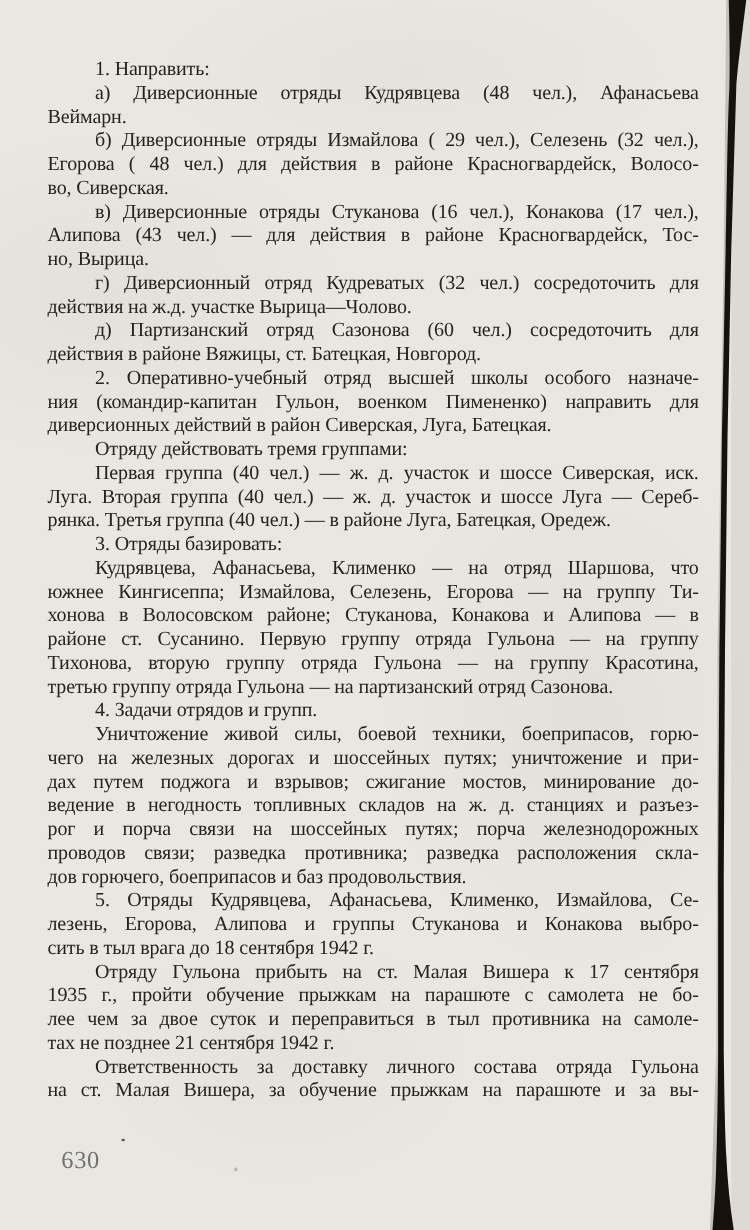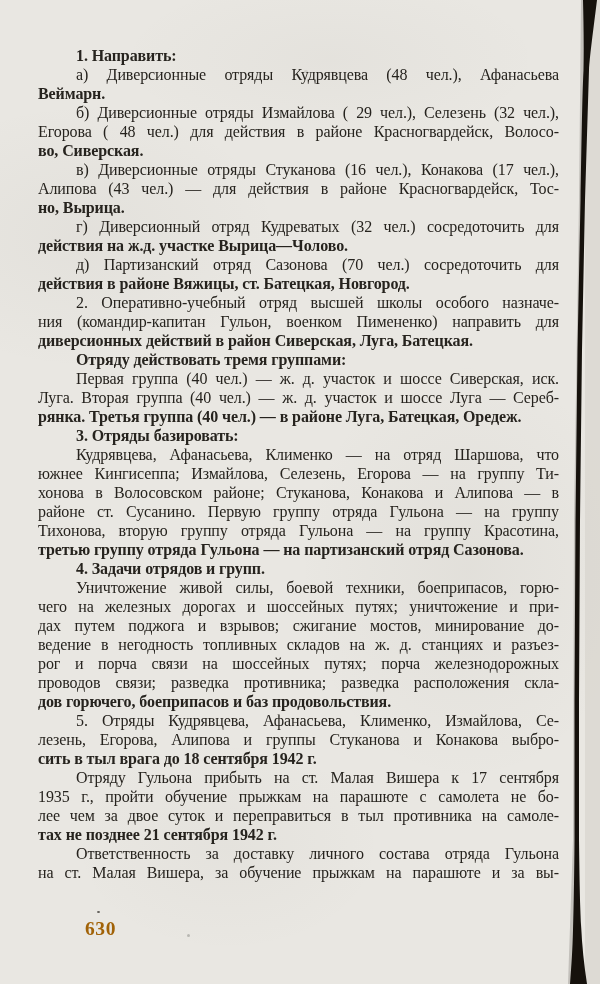--- a/index.html
+++ b/index.html
@@ -41,30 +41,29 @@
   .line {
     font-size: 16px;
     line-height: 19px;
     height: 19px;
     letter-spacing: -0.1px;
     text-align: justify;
     text-align-last: justify;
     white-space: nowrap;
   }
   .line.indent { text-indent: 38px; }
-  .line.end { text-align-last: left; white-space: normal; font-weight: bold; }
+  .line.end { text-align-last: left; white-space: normal; }
   .page-number {
     position: absolute;
     left: 49px;
     top: 918px;
     font-size: 19.5px;
-    font-weight: bold;
+    font-weight: normal;
     letter-spacing: 0.6px;
-    color: #a16207;
-    margin-left: 36px;
+    color: #737373;
   }
   .edge-art {
     position: absolute;
     inset: 0;
     pointer-events: none;
   }
   .noise-dot {
     position: absolute;
     border-radius: 50%;
     pointer-events: none;
@@ -83,21 +82,21 @@
       <div class="line indent">а) Диверсионные отряды Кудрявцева (48 чел.), Афанасьева</div>
       <div class="line end">Веймарн.</div>
       <div class="line indent">б) Диверсионные отряды Измайлова ( 29 чел.), Селезень (32 чел.),</div>
       <div class="line">Егорова ( 48 чел.) для действия в районе Красногвардейск, Волосо-</div>
       <div class="line end">во, Сиверская.</div>
       <div class="line indent">в) Диверсионные отряды Стуканова (16 чел.), Конакова (17 чел.),</div>
       <div class="line">Алипова (43 чел.) — для действия в районе Красногвардейск, Тос-</div>
       <div class="line end">но, Вырица.</div>
       <div class="line indent">г) Диверсионный отряд Кудреватых (32 чел.) сосредоточить для</div>
       <div class="line end">действия на ж.д. участке Вырица—Чолово.</div>
-      <div class="line indent">д) Партизанский отряд Сазонова (70 чел.) сосредоточить для</div>
+      <div class="line indent">д) Партизанский отряд Сазонова (60 чел.) сосредоточить для</div>
       <div class="line end">действия в районе Вяжицы, ст. Батецкая, Новгород.</div>
       <div class="line indent">2. Оперативно-учебный отряд высшей школы особого назначе-</div>
       <div class="line">ния (командир-капитан Гульон, военком Пимененко) направить для</div>
       <div class="line end">диверсионных действий в район Сиверская, Луга, Батецкая.</div>
       <div class="line indent end">Отряду действовать тремя группами:</div>
       <div class="line indent">Первая группа (40 чел.) — ж. д. участок и шоссе Сиверская, иск.</div>
       <div class="line">Луга. Вторая группа (40 чел.) — ж. д. участок и шоссе Луга — Сереб-</div>
       <div class="line end">рянка. Третья группа (40 чел.) — в районе Луга, Батецкая, Оредеж.</div>
       <div class="line indent end">3. Отряды базировать:</div>
       <div class="line indent">Кудрявцева, Афанасьева, Клименко — на отряд Шаршова, что</div>

